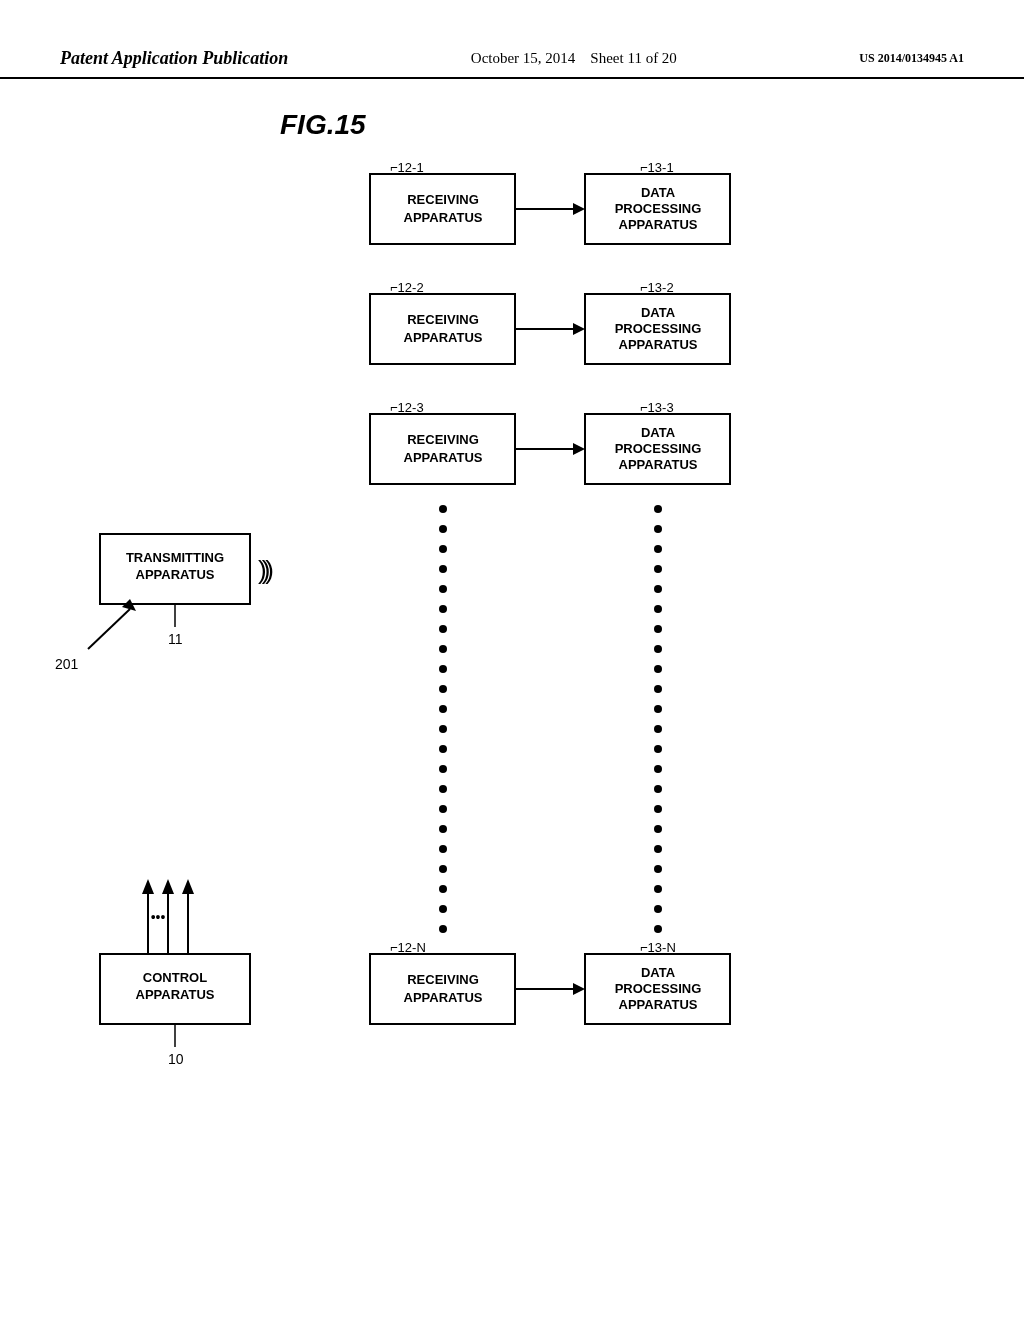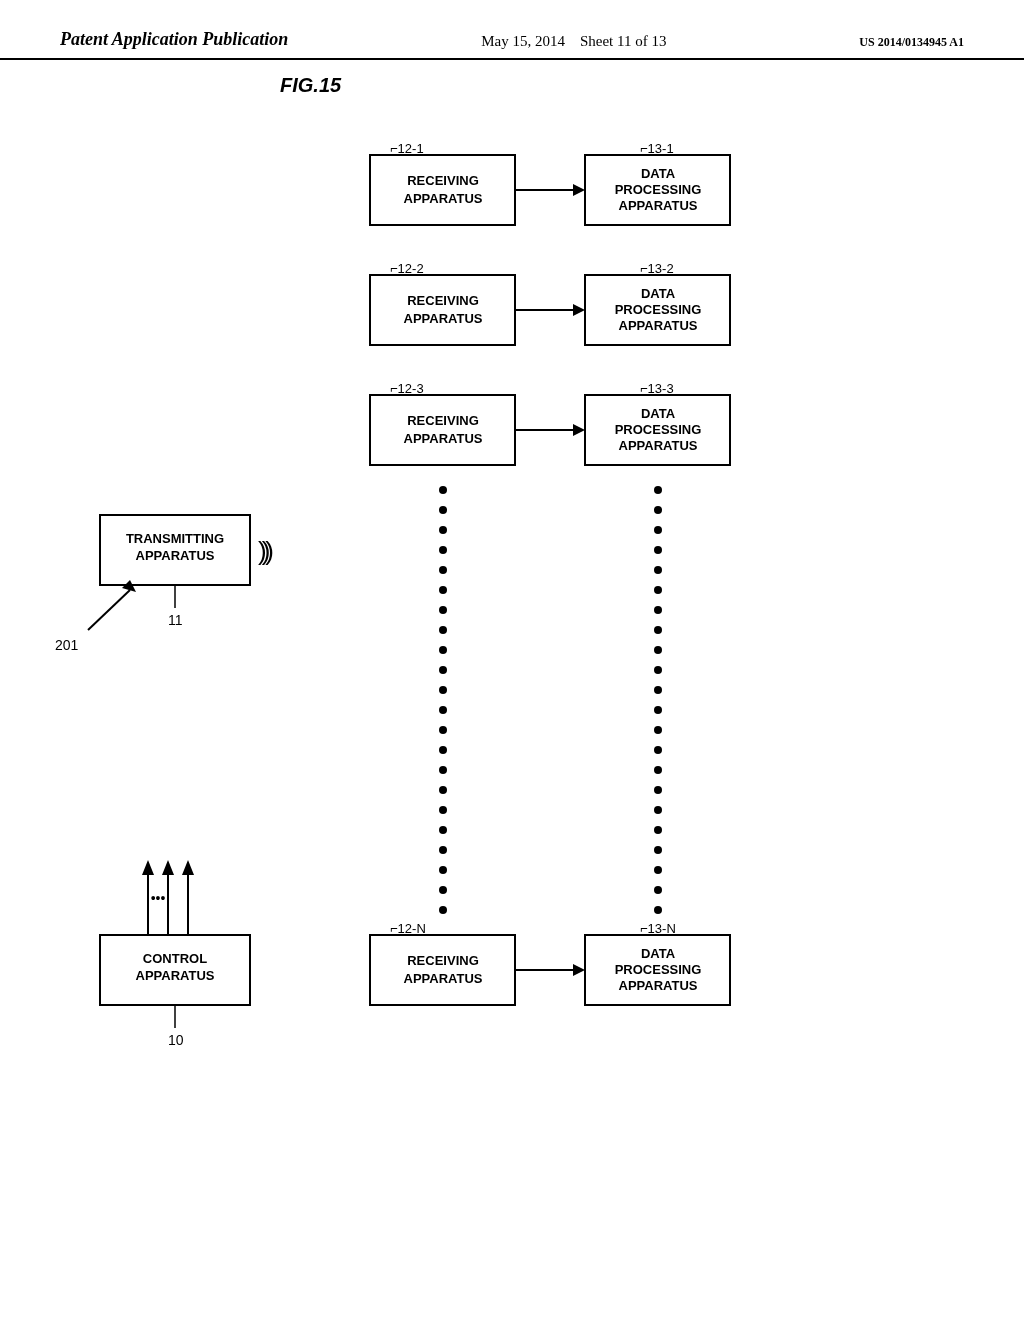--- a/index.html
+++ b/index.html
@@ -9,22 +9,22 @@
       width: 1024px;
       height: 1320px;
       overflow: hidden;
       position: relative;
     }
 
     
     .header {
       display: flex;
       justify-content: space-between;
-      align-items: flex-end;
-      padding: 29px 60px 0 60px;
+      align-items: center;
+      padding: 48px 60px 0 60px;
       border-bottom: 2px solid #000;
       padding-bottom: 8px;
       font-family: Liberation Serif, serif;
     }
     .header-left {
       font-size: 18px;
       font-weight: bold;
       font-style: italic;
     }
     .header-center {
@@ -39,37 +39,37 @@
     
     .diagram-area {
       position: relative;
       width: 100%;
       height: 1220px;
     }
 
     
     .fig-title {
       position: absolute;
-      top: 14px;
+      top: 30px;
       left: 280px;
-      font-size: 20px;
+      font-size: 28px;
       font-style: italic;
       font-weight: bold;
       font-family: Arial, sans-serif;
       text-align: right;
     }
   </style>
 </head>
 <body>
 
 <div class="header">
   <div class="header-left">Patent Application Publication</div>
   <div class="header-center">
-    <span>May 15, 2014</span>&nbsp;&nbsp;&nbsp;
-    <span>Sheet 11 of 13</span>
+    <span>October 15, 2014</span>&nbsp;&nbsp;&nbsp;
+    <span>Sheet 11 of 20</span>
   </div>
   <div class="header-right">US 2014/0134945 A1</div>
 </div>
 
 <div class="diagram-area">
 
   <div class="fig-title">FIG.15</div>
 
   <svg width="1024" height="1220" style="position:absolute;top:0;left:0;">
 

